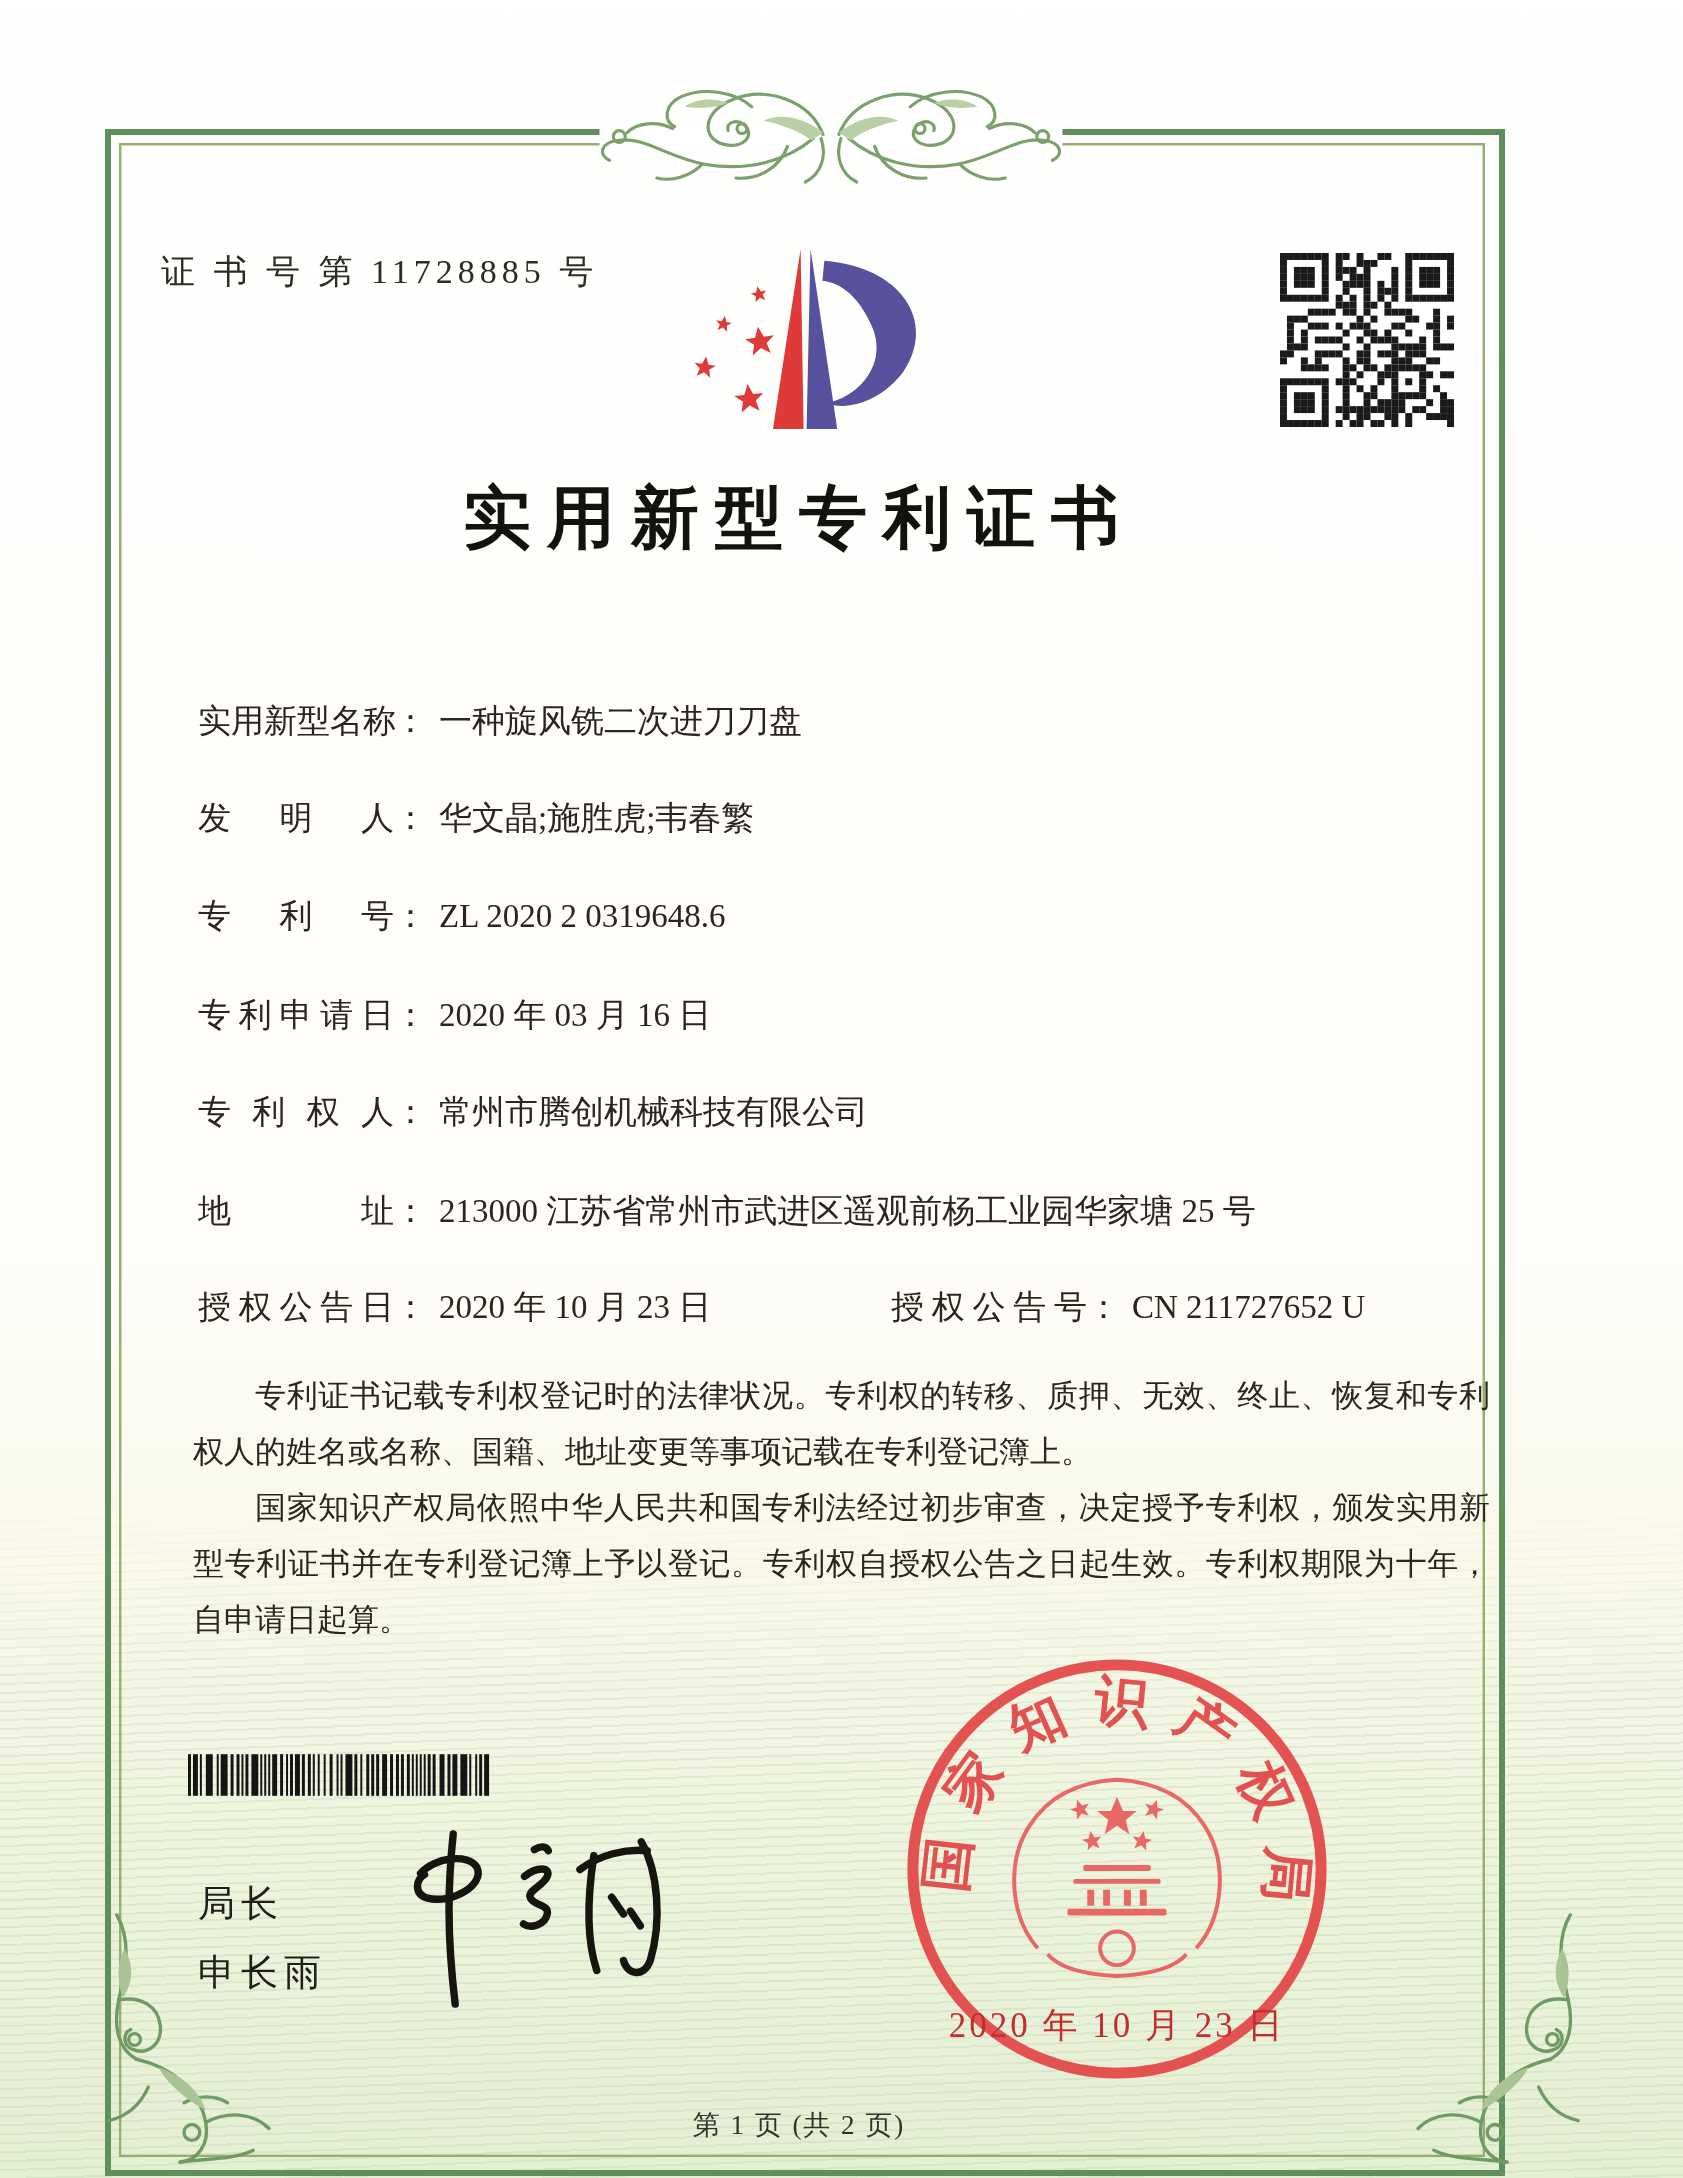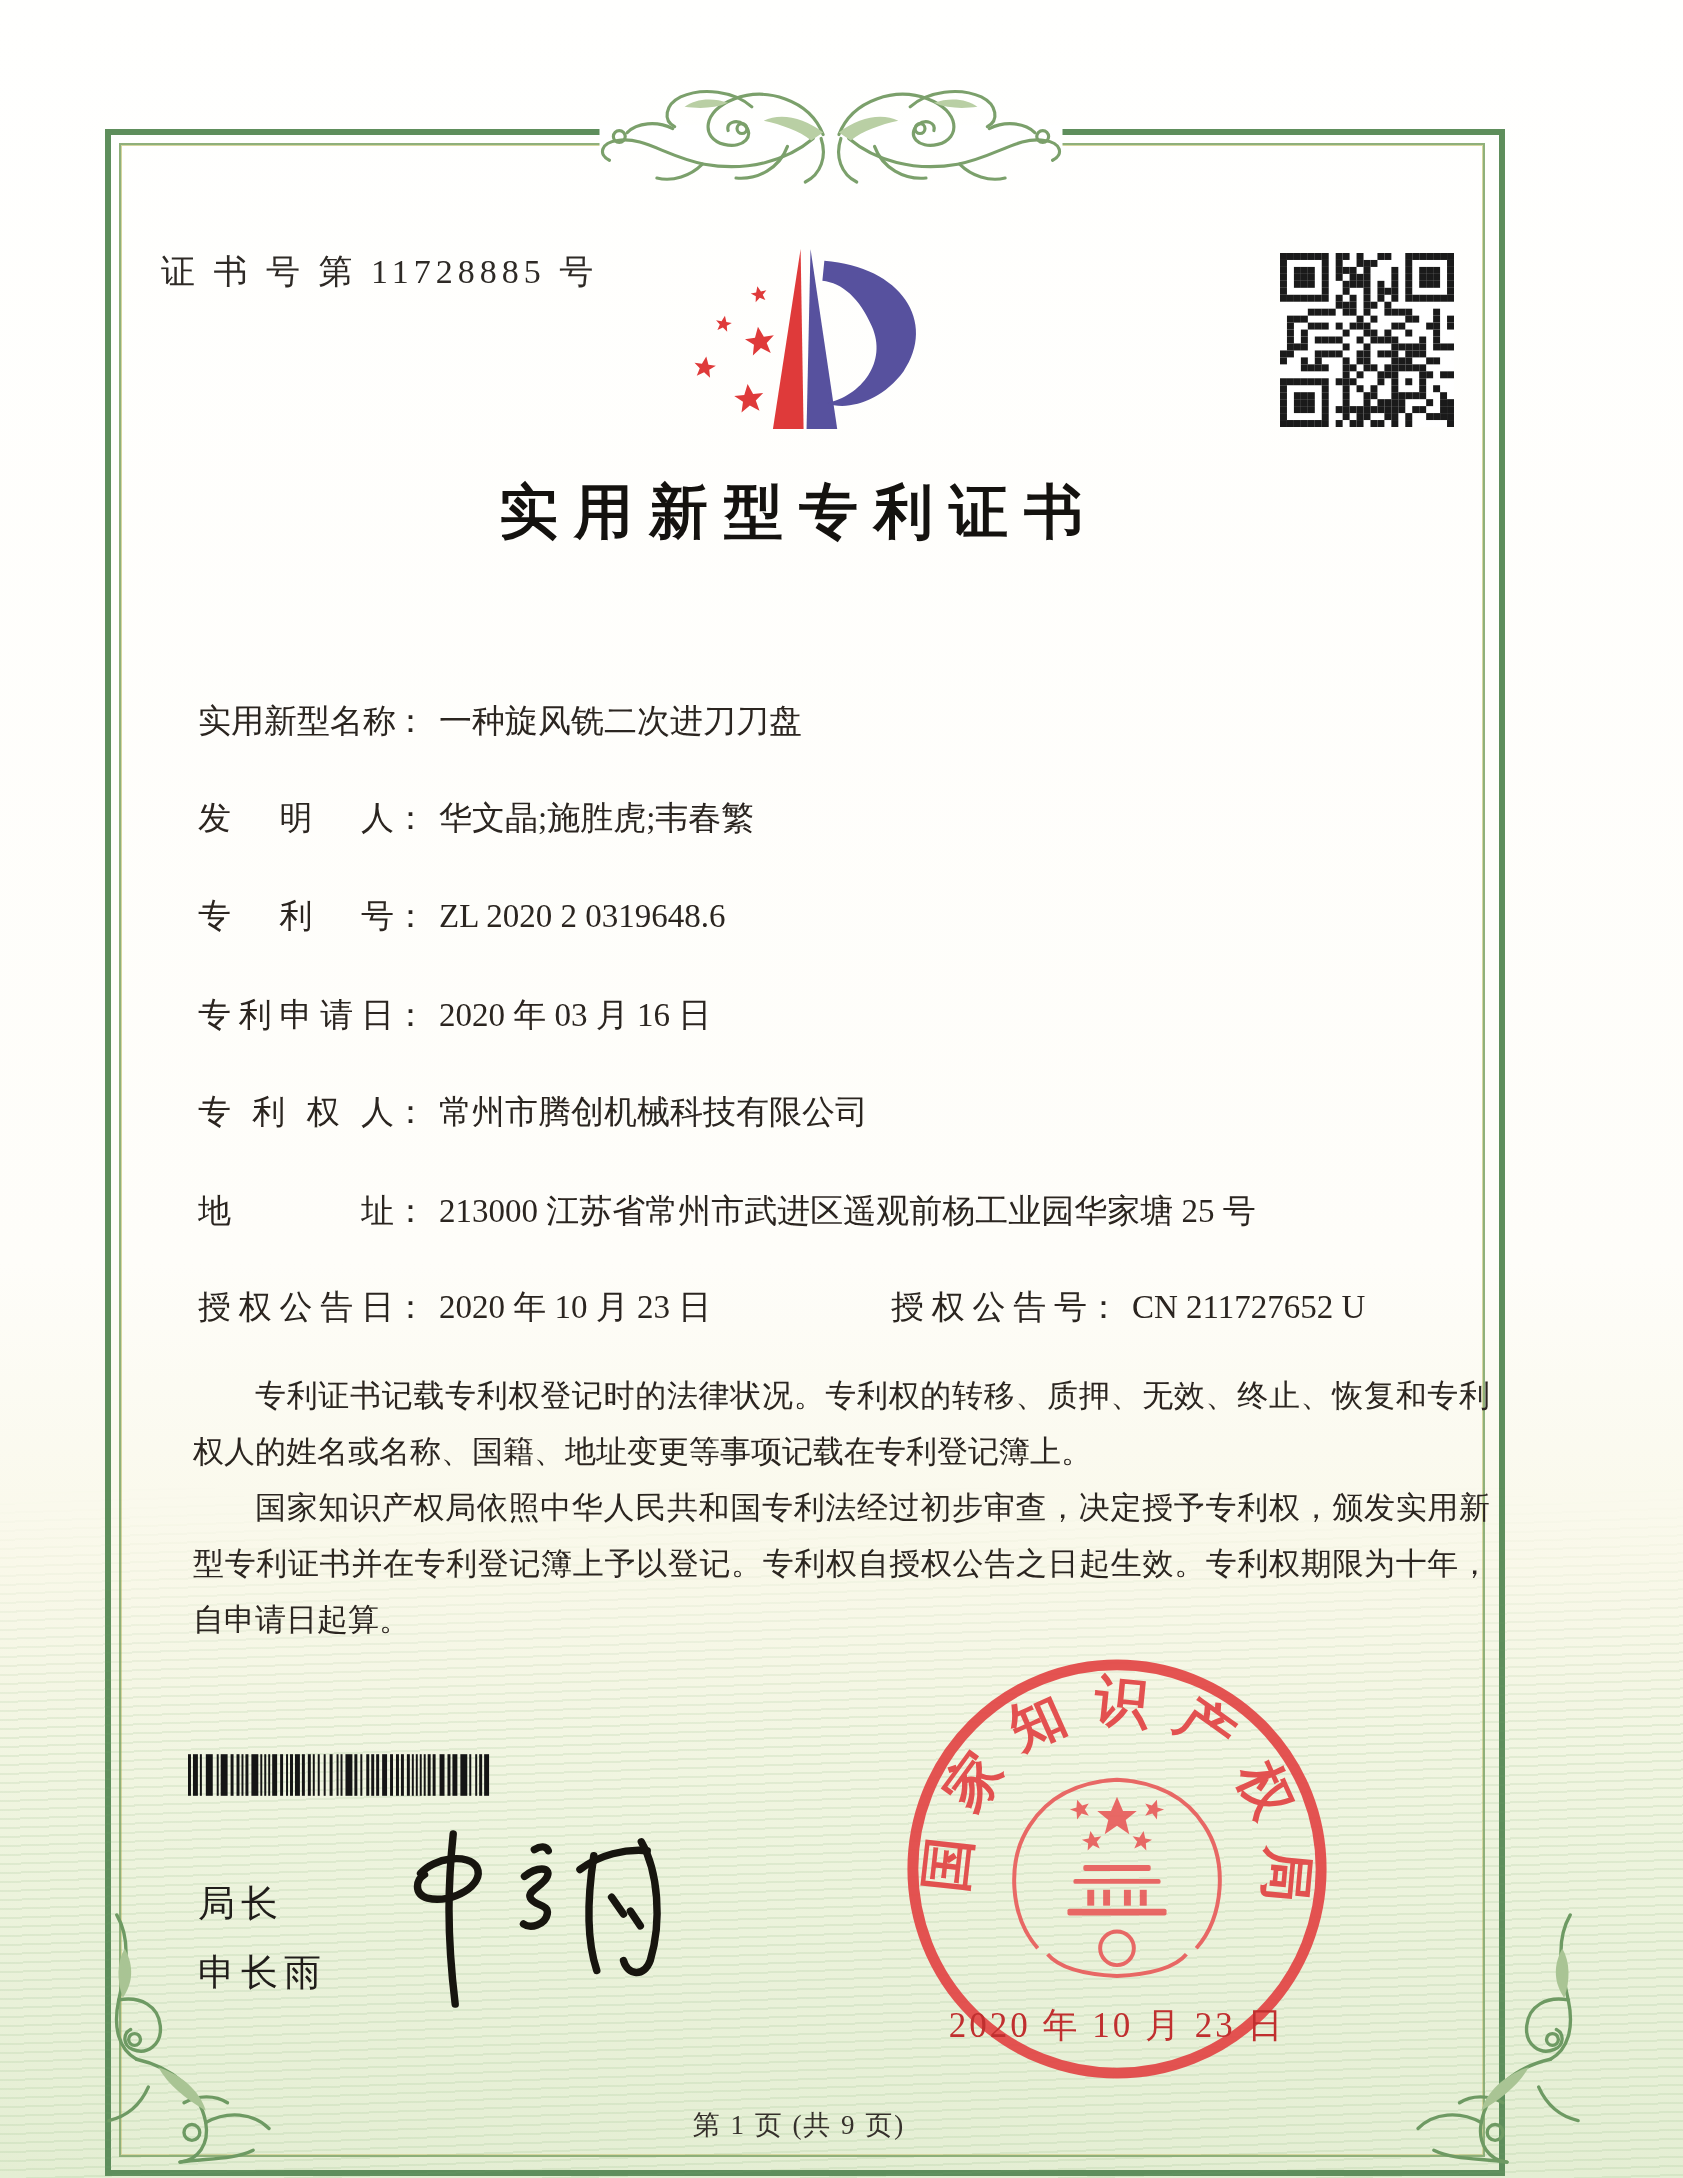--- a/index.html
+++ b/index.html
@@ -16,21 +16,21 @@
   .guilloche{left:0;top:1485px;width:1683px;height:693px;pointer-events:none;
     background:repeating-linear-gradient(178deg,rgba(120,170,110,.13) 0 2px,rgba(255,255,255,0) 2px 9px);
     -webkit-mask-image:linear-gradient(180deg,transparent 0,#000 35%);
     mask-image:linear-gradient(180deg,transparent 0,#000 35%);}
 
   
   .cert-no{left:161px;top:249px;font-size:34px;color:#2e2a26;letter-spacing:5px;}
   .logo{left:678px;top:231px;}
   .qr{left:1280px;top:253px;}
 
-  .title{left:105px;top:473px;width:1388px;text-align:center;font-size:59px;font-weight:bold;
+  .title{left:105px;top:473px;width:1388px;text-align:center;font-size:68px;font-weight:bold;
          color:#14120f;letter-spacing:16px;}
 
   
   .field{left:198px;font-size:33px;color:#2b2520;white-space:nowrap;}
   .flabel{display:inline-flex;justify-content:space-between;width:196px;vertical-align:bottom;}
   .colon{display:inline-block;}
   .fvalue{margin-left:12px;}
   .grant-second{position:absolute;left:693px;top:0;}
 
   
@@ -628,14 +628,14 @@
       <rect x="190" y="241" width="7" height="16"></rect>
       <rect x="206" y="241" width="7" height="16"></rect>
       <rect x="227" y="241" width="7" height="16"></rect>
       <rect x="243" y="241" width="7" height="16"></rect>
       <rect x="170" y="260" width="100" height="7" rx="2"></rect>
     </g>
   </g>
 </svg>
 <div class="abs seal-date">2020 年 10 月 23 日</div>
 
-<div class="abs footer">第 1 页 (共 9 页)</div>
+<div class="abs footer">第 1 页 (共 2 页)</div>
 
 
 </body></html>

